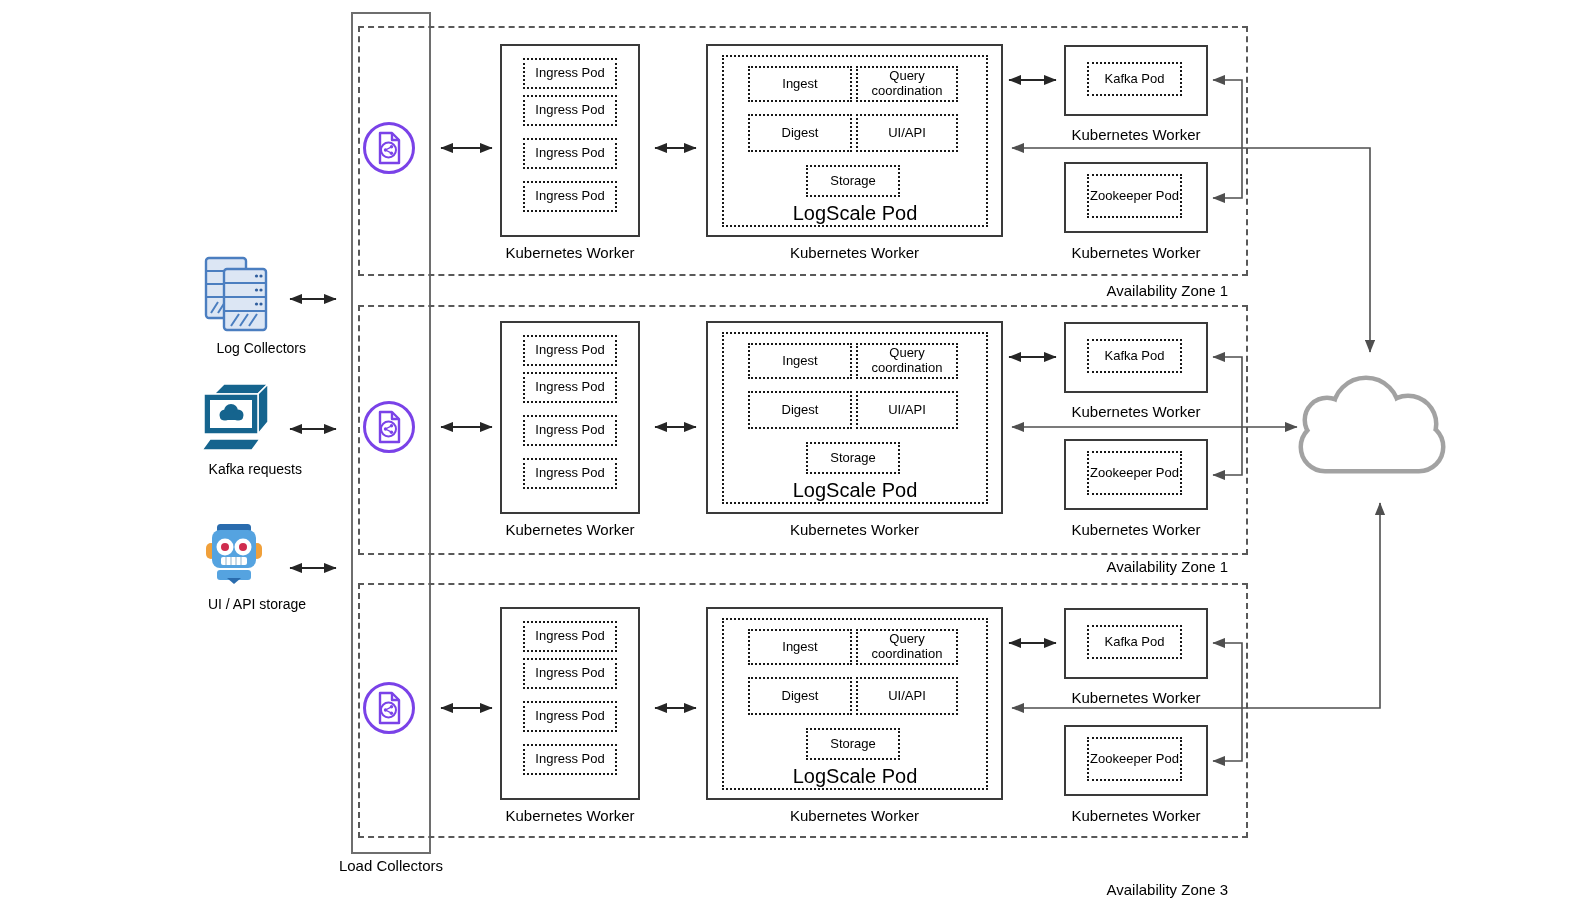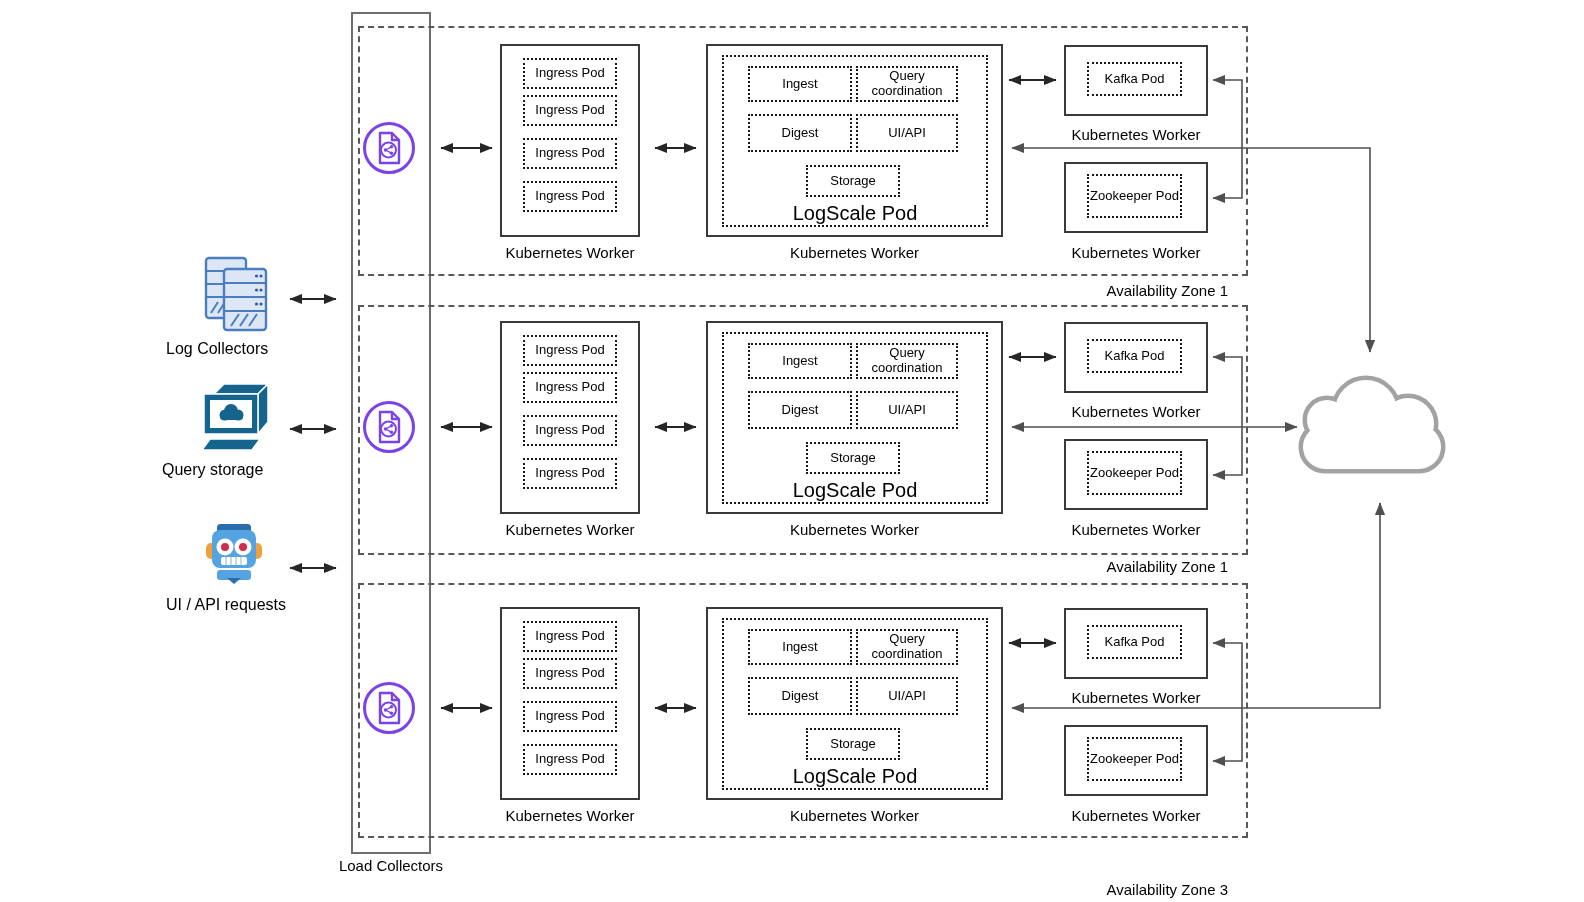--- a/index.html
+++ b/index.html
@@ -10,21 +10,21 @@
   .pod{position:absolute;border:2px dotted #181818;background:#fff;display:flex;
        align-items:center;justify-content:center;text-align:center;
        font-size:13px;line-height:1.15;padding:1px;}
   .pod-outer{position:absolute;border:2px dotted #181818;background:#fff;}
   .wl{position:absolute;font-size:15px;text-align:center;white-space:nowrap;}
   .zone{position:absolute;left:358px;width:890px;border:2px dashed #595959;background:transparent;}
   .zonelbl{position:absolute;left:998px;width:230px;font-size:15px;text-align:right;white-space:nowrap;}
   .zrow{position:absolute;left:0;width:1584px;height:0;}
   .lb-box{position:absolute;left:351px;top:12px;width:80px;height:842px;
           border:2px solid #6e6e6e;background:transparent;}
-  .small-lbl{position:absolute;font-size:16px;text-align:left;white-space:nowrap;}
+  .small-lbl{position:absolute;font-size:14px;text-align:right;white-space:nowrap;}
   .inner-lbl{position:absolute;font-size:20px;text-align:center;white-space:nowrap;}
   svg.overlay{position:absolute;left:0;top:0;z-index:10;pointer-events:none;}
   .cb{stroke:#262626;stroke-width:2;fill:none;}
   .cg{stroke:#4f4f4f;stroke-width:1.6;fill:none;}
   .icon{position:absolute;}
 </style>
 </head>
 <body>
 
 <div class="canvas">
@@ -69,39 +69,39 @@
       <rect x="10" y="18" width="42" height="28" fill="#fff"></rect>
       <g fill="#15648e">
         <circle cx="25" cy="33" r="5.5"></circle>
           <circle cx="31" cy="29" r="7"></circle>
         <circle cx="38" cy="33" r="5.5"></circle>
           <rect x="20" y="31" width="23" height="7" rx="3.5"></rect>
       </g>
       <polygon points="2,68 52,68 60,57 10,57" fill="#15648e" stroke="#fff" stroke-width="1.5"></polygon>
     </svg>
   </div>
-  <div class="small-lbl" style="left:162px;top:461px;width:140px;">Query storage</div>
+  <div class="small-lbl" style="left:162px;top:461px;width:140px;">Kafka requests</div>
 
   <div class="icon" style="left:206px;top:524px;width:56px;height:60px;">
     <svg width="56" height="60" viewBox="0 0 56 60">
       <rect x="0" y="19" width="10" height="16" rx="5" fill="#f0a03a"></rect>
       <rect x="46" y="19" width="10" height="16" rx="5" fill="#f0a03a"></rect>
       <rect x="11" y="0" width="34" height="9" rx="3.5" fill="#2a6cae"></rect>
       <rect x="6" y="6" width="44" height="38" rx="8" fill="#55a3e0"></rect>
       <circle cx="19" cy="23" r="8.5" fill="#fff"></circle>
         <circle cx="37" cy="23" r="8.5" fill="#fff"></circle>
       <circle cx="19" cy="23" r="4" fill="#cf2d4e"></circle>
         <circle cx="37" cy="23" r="4" fill="#cf2d4e"></circle>
       <rect x="15" y="33" width="26" height="8" rx="2" fill="#fff"></rect>
       <path d="M20 33v8M25 33v8M30 33v8M35 33v8" stroke="#b9cfdf" stroke-width="1.6"></path>
       <rect x="11" y="46" width="34" height="10" rx="3" fill="#55a3e0"></rect>
       <polygon points="21,54 35,54 28,60" fill="#2a6cae"></polygon>
     </svg>
   </div>
-  <div class="small-lbl" style="left:166px;top:596px;width:140px;">UI / API requests</div>
+  <div class="small-lbl" style="left:166px;top:596px;width:140px;">UI / API storage</div>
 
   <div class="lb-box"></div>
   <div class="wl" style="left:321px;top:857px;width:140px;">Load Collectors</div>
 
   <div class="icon" style="left:361px;top:120px;">
     <svg width="56" height="56" viewBox="0 0 56 56">
       <circle cx="28" cy="28" r="24.5" fill="#fff" stroke="#7a42e8" stroke-width="3"></circle>
       <path d="M19 13h12l7 7v23H19z" fill="#fff" stroke="#7a42e8" stroke-width="2.4" stroke-linejoin="round"></path>
       <path d="M31 13v7h7" fill="none" stroke="#7a42e8" stroke-width="2.4" stroke-linejoin="round"></path>
       <circle cx="27.5" cy="30" r="7.5" fill="none" stroke="#7a42e8" stroke-width="2"></circle>

